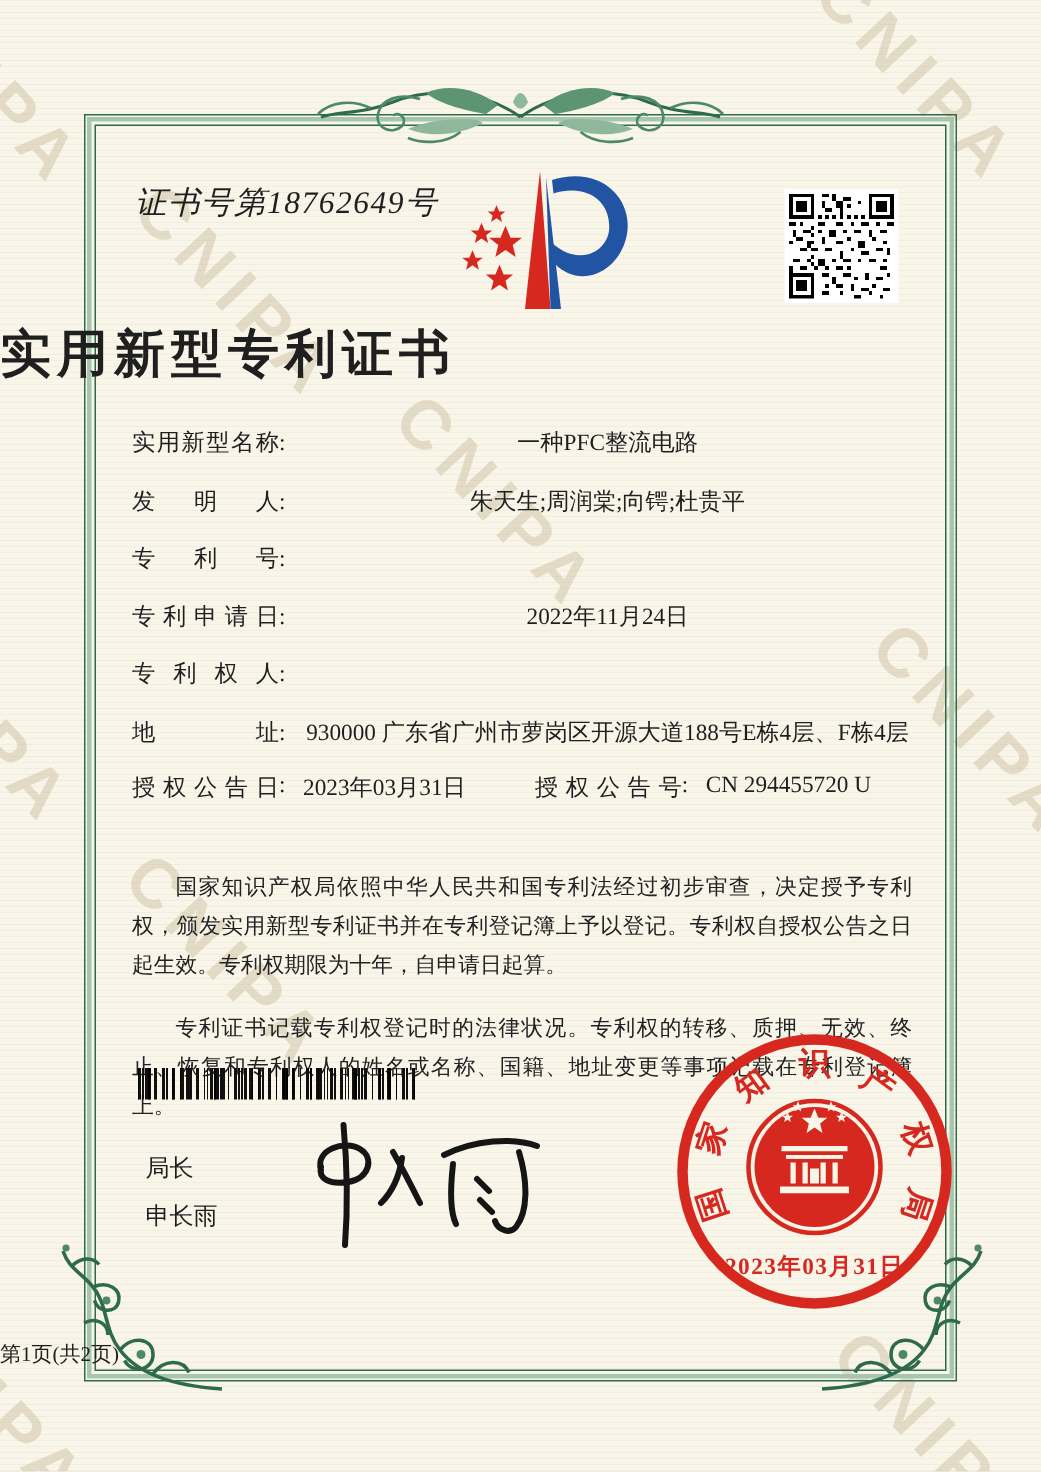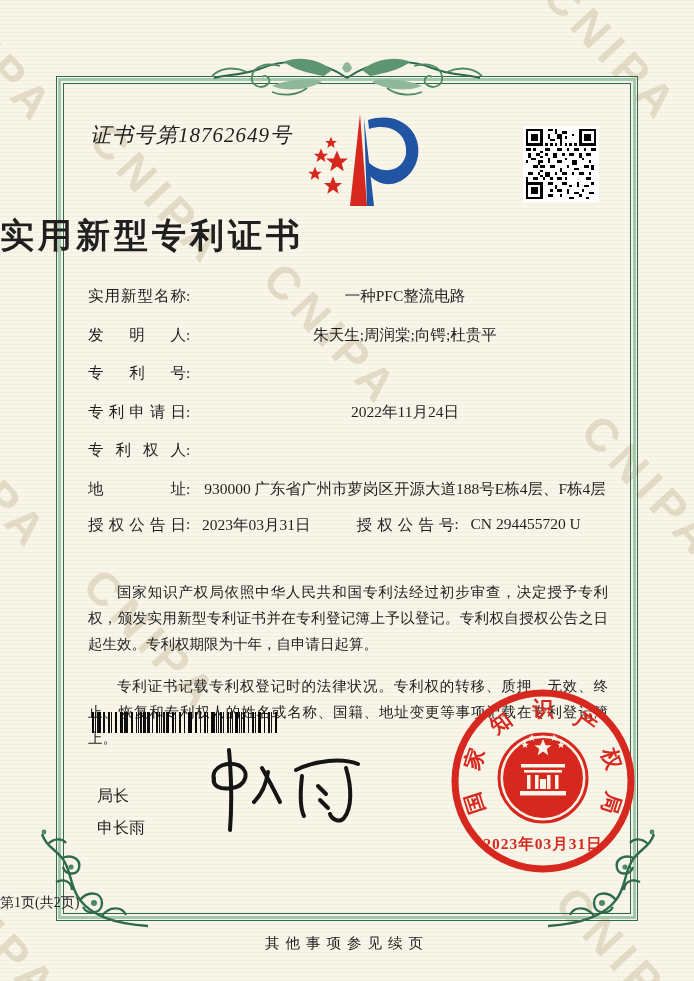--- a/index.html
+++ b/index.html
@@ -46,21 +46,21 @@
 
   .paras{position:absolute;left:88px;top:563px;width:520px;font-size:14.5px;line-height:1.78;
     text-align:justify;font-family:"Liberation Serif","DejaVu Serif",serif;color:#222;}
   .paras p{margin:17px 0 6px 0;text-indent:2em;}
 
   .barcode{position:absolute;left:92px;top:712px;width:188px;height:21px;
     background:
       repeating-linear-gradient(90deg,#101010 0 2px,transparent 2px 3px,#101010 3px 4px,transparent 4px 7px,#101010 7px 9px,transparent 9px 12px,#101010 12px 13px,transparent 13px 16px),
       repeating-linear-gradient(90deg,#101010 0 1px,transparent 1px 5px,#101010 5px 8px,transparent 8px 11px,#101010 11px 12px,transparent 12px 23px);
     background-blend-mode:multiply;}
-  .signer{position:absolute;left:97px;top:764px;font-size:16px;line-height:2.0;margin-top:16px;}
+  .signer{position:absolute;left:97px;top:764px;font-size:16px;line-height:2.0;}
   .signature{position:absolute;left:196px;top:742px;}
 
   .seal{position:absolute;left:448px;top:686px;width:190px;height:190px;z-index:6;}
   .seal-ring{position:absolute;inset:0;}
   .seal-char{position:absolute;left:50%;top:50%;font-size:21px;font-weight:bold;color:#d6281e;
     font-family:"Liberation Serif","DejaVu Serif",serif;}
   .seal-date{position:absolute;left:0;width:100%;top:148px;text-align:center;
     font-size:15.5px;font-weight:bold;color:#d6281e;letter-spacing:1px;}
 
   .page-info{position:absolute;left:0;top:894px;width:100%;text-align:left;font-size:14px;z-index:5;}
@@ -396,16 +396,15 @@
     <span class="seal-char" style="transform: translate(-50%, -50%) rotate(-108deg) translateY(-72px);">国</span>
         <span class="seal-char" style="transform: translate(-50%, -50%) rotate(-72deg) translateY(-72px);">家</span>
         <span class="seal-char" style="transform: translate(-50%, -50%) rotate(-36deg) translateY(-72px);">知</span>
         <span class="seal-char" style="transform: translate(-50%, -50%) rotate(0deg) translateY(-72px);">识</span>
         <span class="seal-char" style="transform: translate(-50%, -50%) rotate(36deg) translateY(-72px);">产</span>
         <span class="seal-char" style="transform: translate(-50%, -50%) rotate(72deg) translateY(-72px);">权</span>
         <span class="seal-char" style="transform: translate(-50%, -50%) rotate(108deg) translateY(-72px);">局</span>
       </div>
 
     <div class="page-info">第1页(共2页)</div>
-    <div class="continuation">其他事项参见续页</div>
 
   </div>
 </div>
 
 </body></html>

